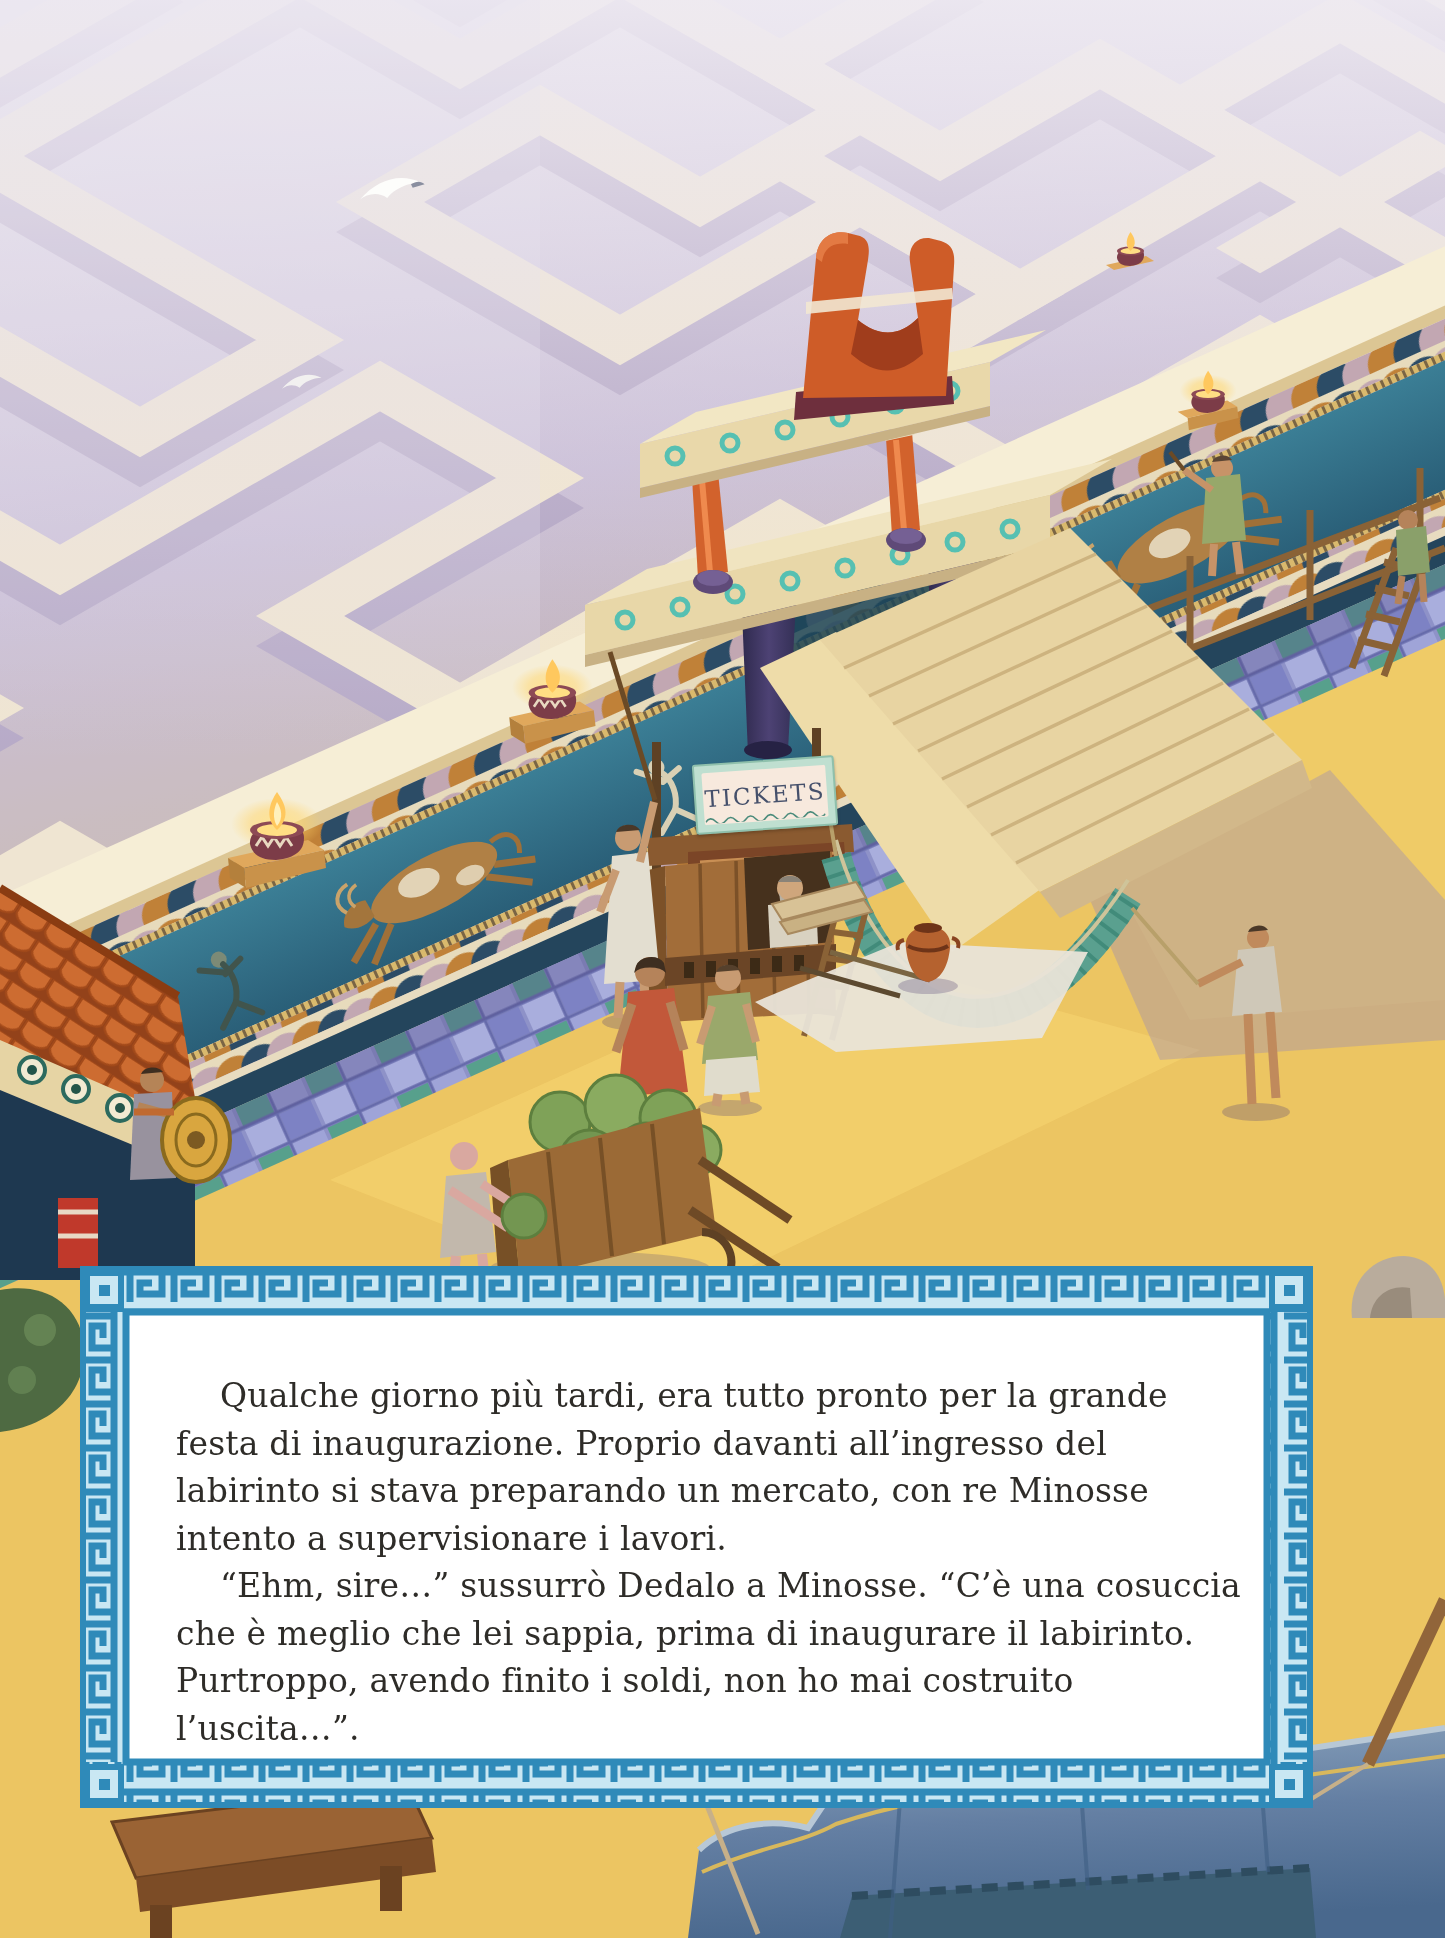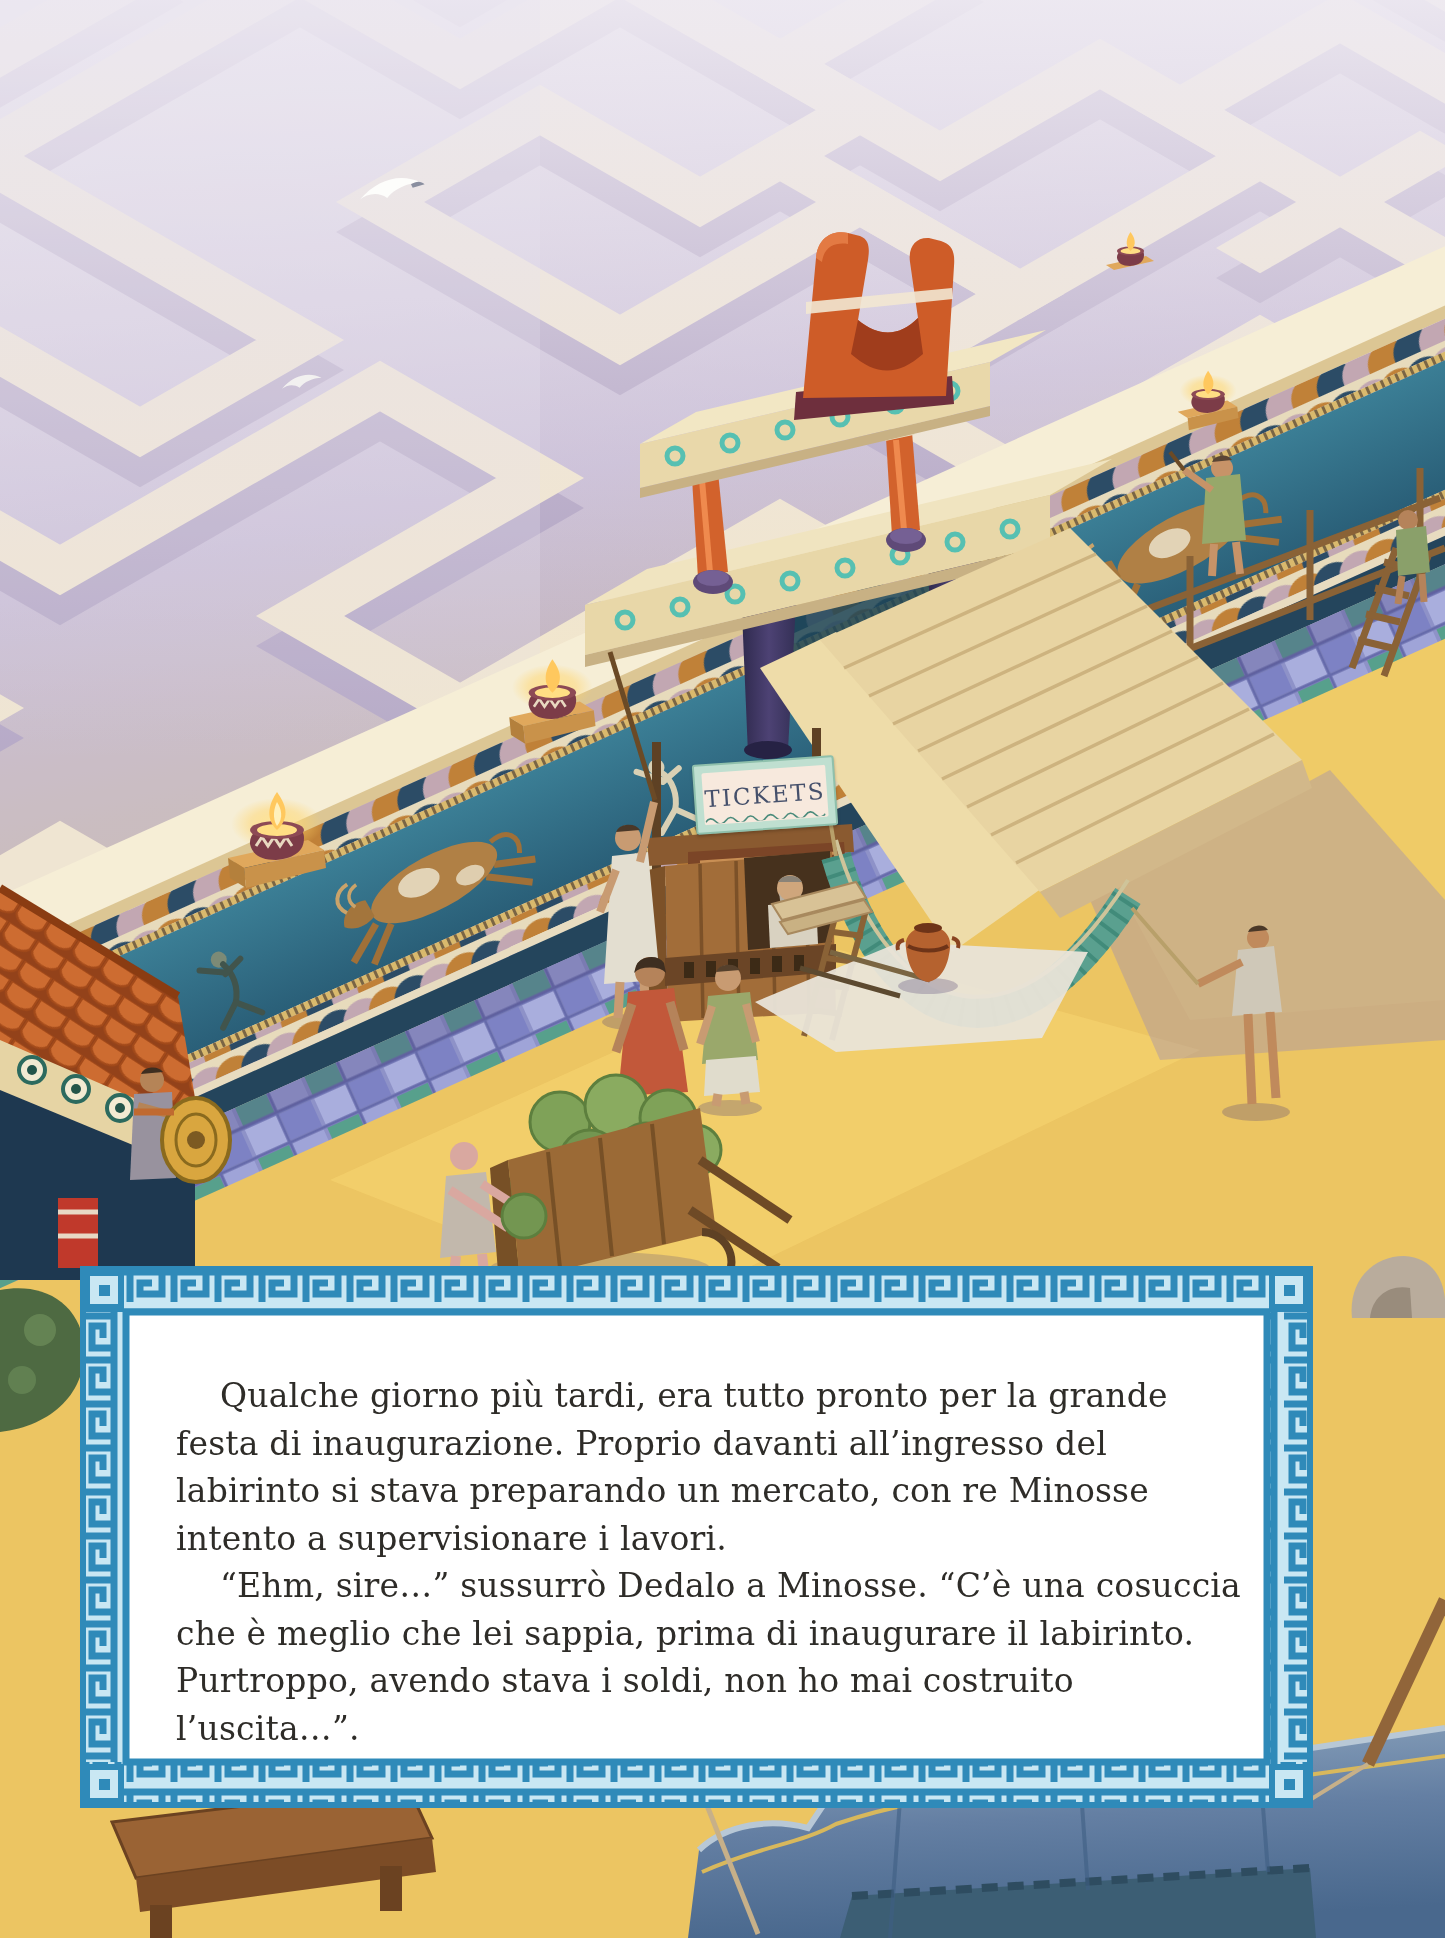--- a/index.html
+++ b/index.html
@@ -577,17 +577,17 @@
       <rect x="1192" y="7" width="34" height="34" fill="#c9e7f3" stroke="#2f8ab9" stroke-width="6"></rect>
       <rect x="1204" y="19" width="11" height="11" fill="#2f8ab9"></rect>
       <rect x="7" y="501" width="34" height="34" fill="#c9e7f3" stroke="#2f8ab9" stroke-width="6"></rect>
       <rect x="19" y="513" width="11" height="11" fill="#2f8ab9"></rect>
       <rect x="1192" y="501" width="34" height="34" fill="#c9e7f3" stroke="#2f8ab9" stroke-width="6"></rect>
       <rect x="1204" y="513" width="11" height="11" fill="#2f8ab9"></rect>
     </g>
   </svg>
   <div class="story-text">
     <p>Qualche giorno più tardi, era tutto pronto per la grande festa di inaugurazione. Proprio davanti all’ingresso del labirinto si stava preparando un mercato, con re Minosse intento a supervisionare i lavori.</p>
-    <p>“Ehm, sire…” sussurrò Dedalo a Minosse. “C’è una cosuccia che è meglio che lei sappia, prima di inaugurare il labirinto. Purtroppo, avendo stava i soldi, non ho mai costruito l’uscita…”.</p>
+    <p>“Ehm, sire…” sussurrò Dedalo a Minosse. “C’è una cosuccia che è meglio che lei sappia, prima di inaugurare il labirinto. Purtroppo, avendo finito i soldi, non ho mai costruito l’uscita…”.</p>
   </div>
 </div>
 
 </div>
 
 </body></html>

